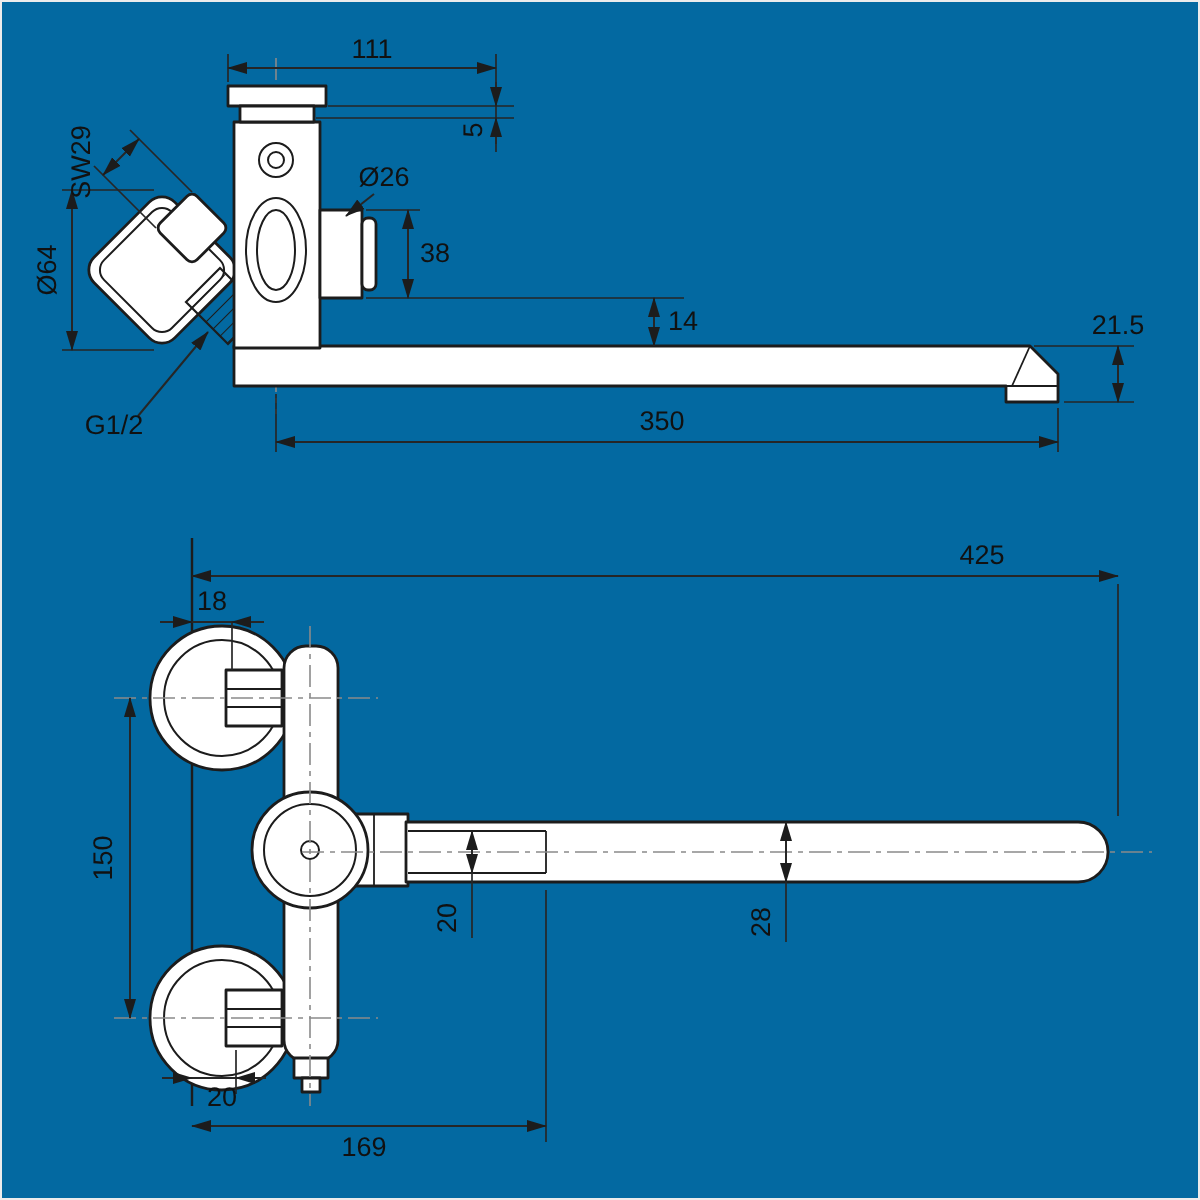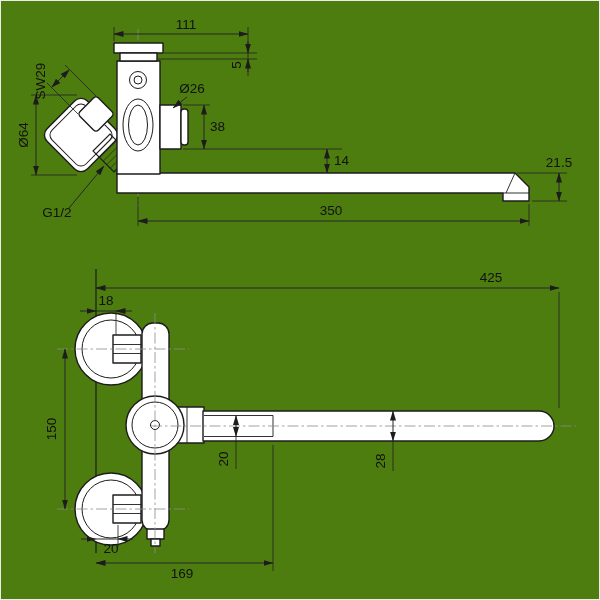--- a/index.html
+++ b/index.html
@@ -1,17 +1,17 @@
 <!DOCTYPE html>
 <html><head>
 <meta charset="utf-8">
 <style>
   html,body{margin:0;padding:0;background:#fff;}
   .stage{
-    position:relative;width:600px;height:600px;background:#4d7c0f;
+    position:relative;width:600px;height:600px;background:#0369a1;
     border:1px solid #ececec;box-sizing:border-box;
     font-family:"Liberation Sans",sans-serif;
   }
   svg{display:block}
   .part{fill:#fff;stroke:#1c1c1c;stroke-width:1.4;stroke-linejoin:round}
   .part2{fill:none;stroke:#1c1c1c;stroke-width:1}
   .thin{stroke:#1c1c1c;stroke-width:0.9;fill:none}
   .edge{stroke:#1c1c1c;stroke-width:1.2;fill:none}
   .hatch{fill:url(#hatch);stroke:#1c1c1c;stroke-width:1.1}
   .dim{stroke:#262626;stroke-width:1;fill:none}

